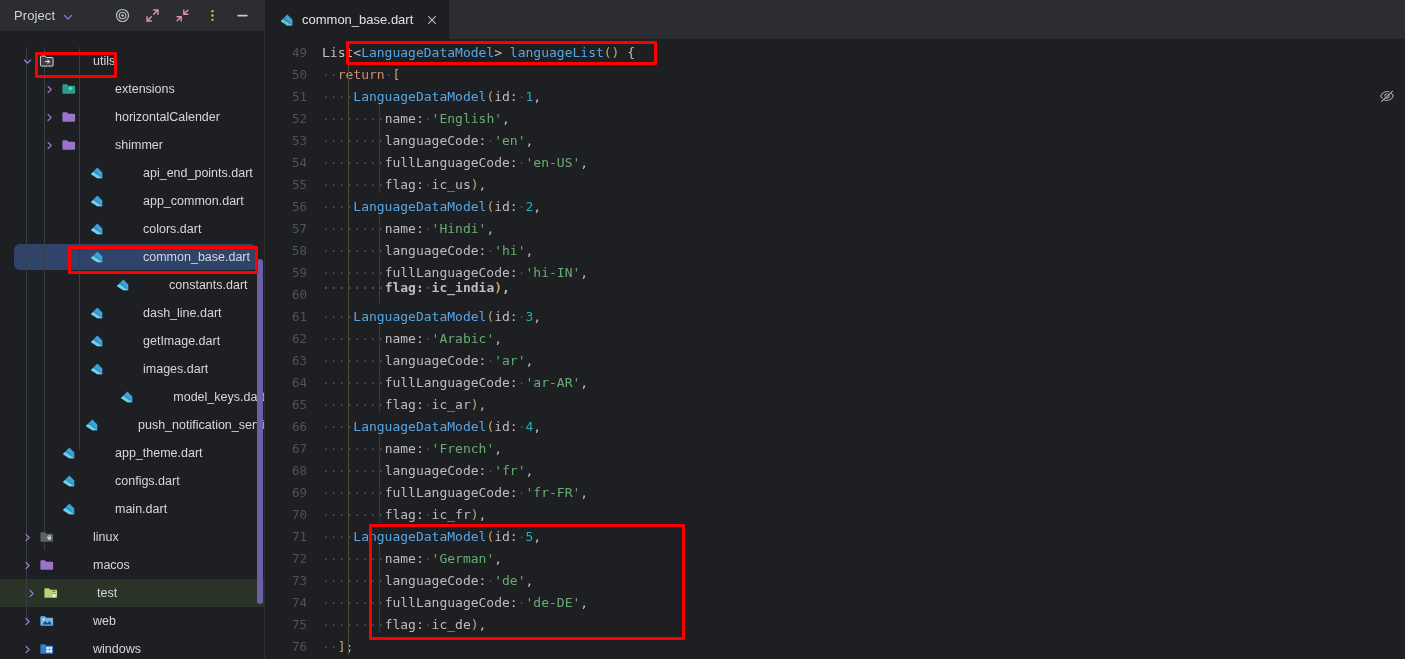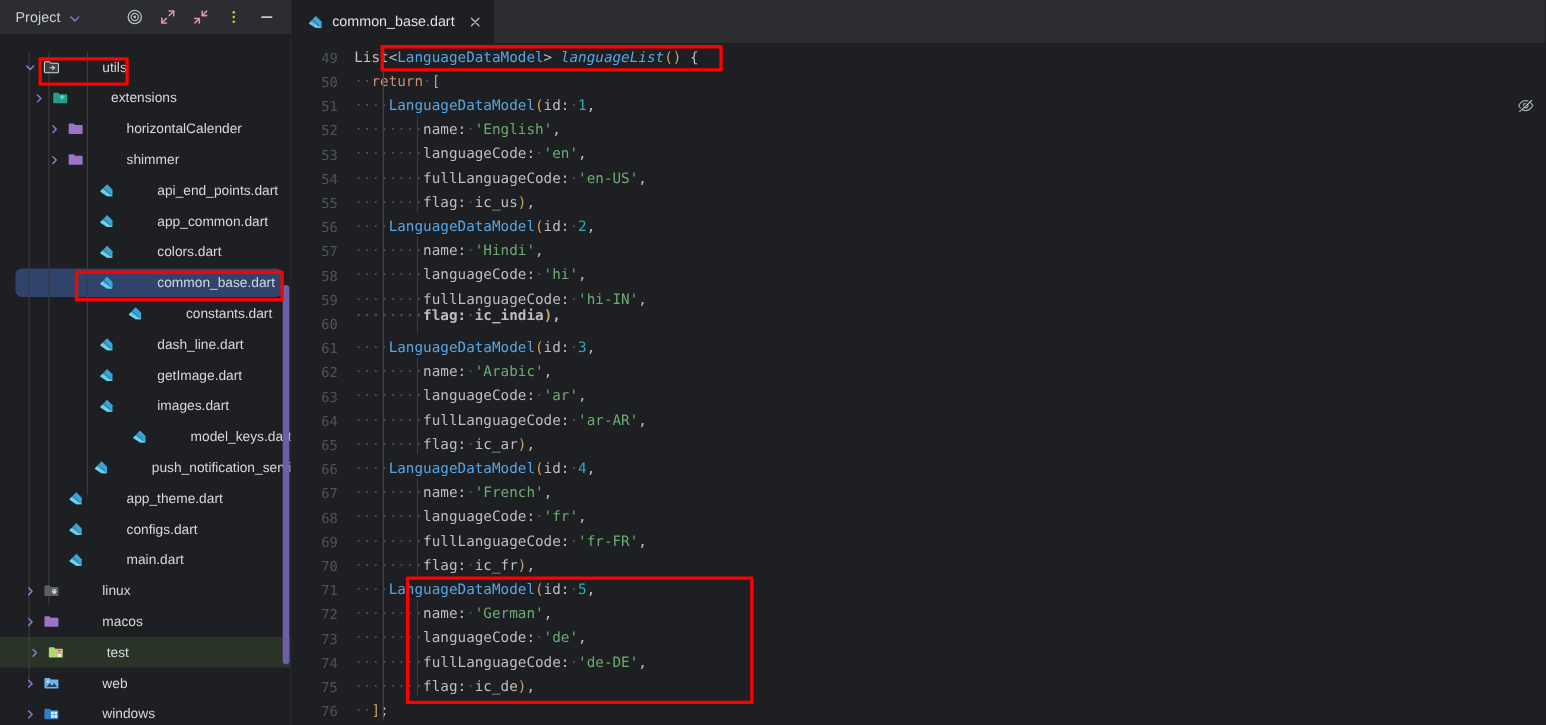--- a/index.html
+++ b/index.html
@@ -197,21 +197,21 @@
     line-height: 22px;
     white-space: pre;
     color: #bcbec4;
     font-size: 13px;
     letter-spacing: 0px;
   }
   
   .t-type   { color: #c0c0c0; }
   .t-cls    { color: #57a6e4; }
   .t-kw     { color: #cf8e6d; }
-  .t-fn     { color: #57a6e4; font-style: italic; }
+  .t-fn     { color: #57a6e4; }
   .t-str    { color: #6aab73; }
   .t-num    { color: #2aacb8; }
   .t-par    { color: #bcbec4; }
   .t-brk    { color: #c9a26d; }
   .t-ang    { color: #bcbec4; }
   .t-ident  { color: #bcbec4; }
   .t-ws     { color: #4a4d51; }
   .t-fl     { color: #bcbec4; }
 
   .indent-line {
@@ -315,21 +315,21 @@
             <span style="display: inline-block; width: 5px;"></span>
             <span class="ficon">
               <svg width="16" height="16" viewBox="0 0 16 16">
                 <path d="M1.4 4.0 A0.9 0.9 0 0 1 2.3 3.1 H6.0 L7.3 4.5 H13.2 A0.9 0.9 0 0 1 14.1 5.4 V12.2 A0.9 0.9 0 0 1 13.2 13.1 H2.3 A0.9 0.9 0 0 1 1.4 12.2 Z" fill="#3c3f43" stroke="#cfd2d6" stroke-width="1.0"></path>
                 <path d="M6.0 8.6 L10.4 8.6" stroke="#cfd2d6" stroke-width="1.1"></path>
                 <path d="M8.8 7.1 L10.6 8.6 L8.8 10.1" fill="none" stroke="#cfd2d6" stroke-width="1.1" stroke-linecap="round" stroke-linejoin="round"></path>
               </svg>
             </span>
             <span class="lbl">utils</span>
           </div>
-          <div class="row" style="padding-left: 28px; text-align: right;">
+          <div class="row" style="padding-left: 42px; text-align: right;">
             <span class="arrow">
               <svg width="11" height="11" viewBox="0 0 12 12">
                 <path d="M4.4 2.6 L7.8 6 L4.4 9.4" fill="none" stroke="#9b7fd4" stroke-width="1.35" stroke-linecap="round" stroke-linejoin="round"></path>
               </svg>
             </span>
             <span style="display: inline-block; width: 5px;"></span>
             <span class="ficon">
               <svg width="16" height="16" viewBox="0 0 16 16">
                 <path d="M1.4 4.1 A0.8 0.8 0 0 1 2.2 3.3 H6.0 L7.3 4.7 H13.3 A0.8 0.8 0 0 1 14.1 5.5 V12.0 A0.8 0.8 0 0 1 13.3 12.8 H2.2 A0.8 0.8 0 0 1 1.4 12.0 Z" fill="#2a9d8a"></path>
                 <path d="M8.7 5.4 h1.7 v1.1 h1.1 v1.7 h-1.1 v1.1 h-1.7 v-1.1 h-1.1 v-1.7 h1.1 z" fill="#55e0c4"></path>

